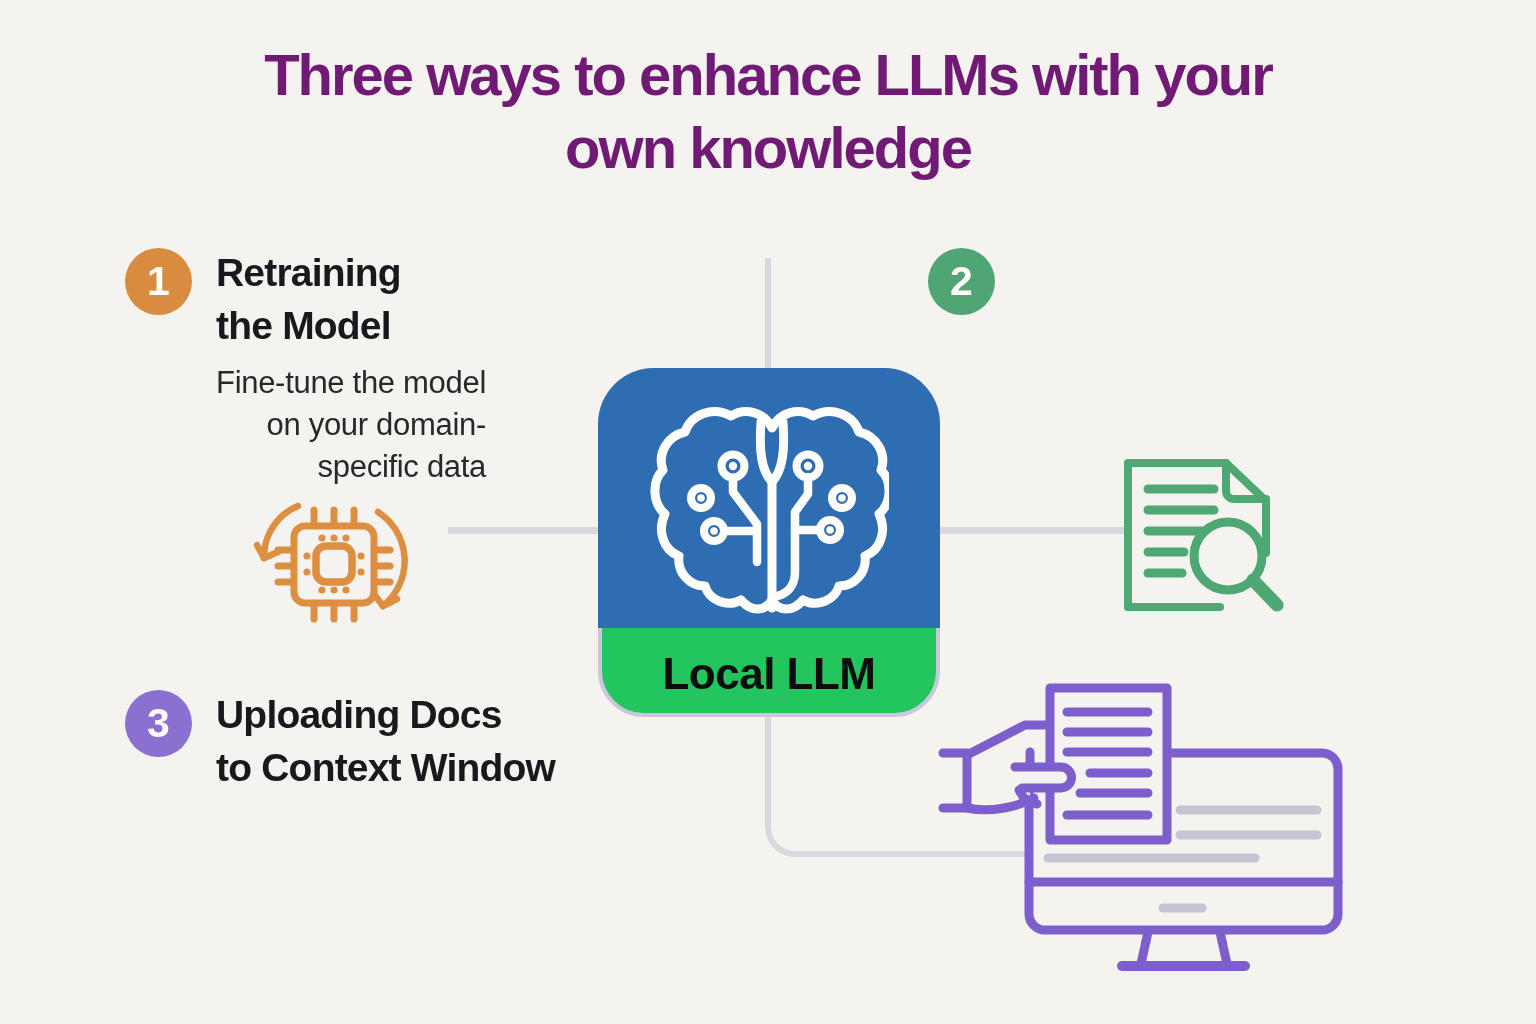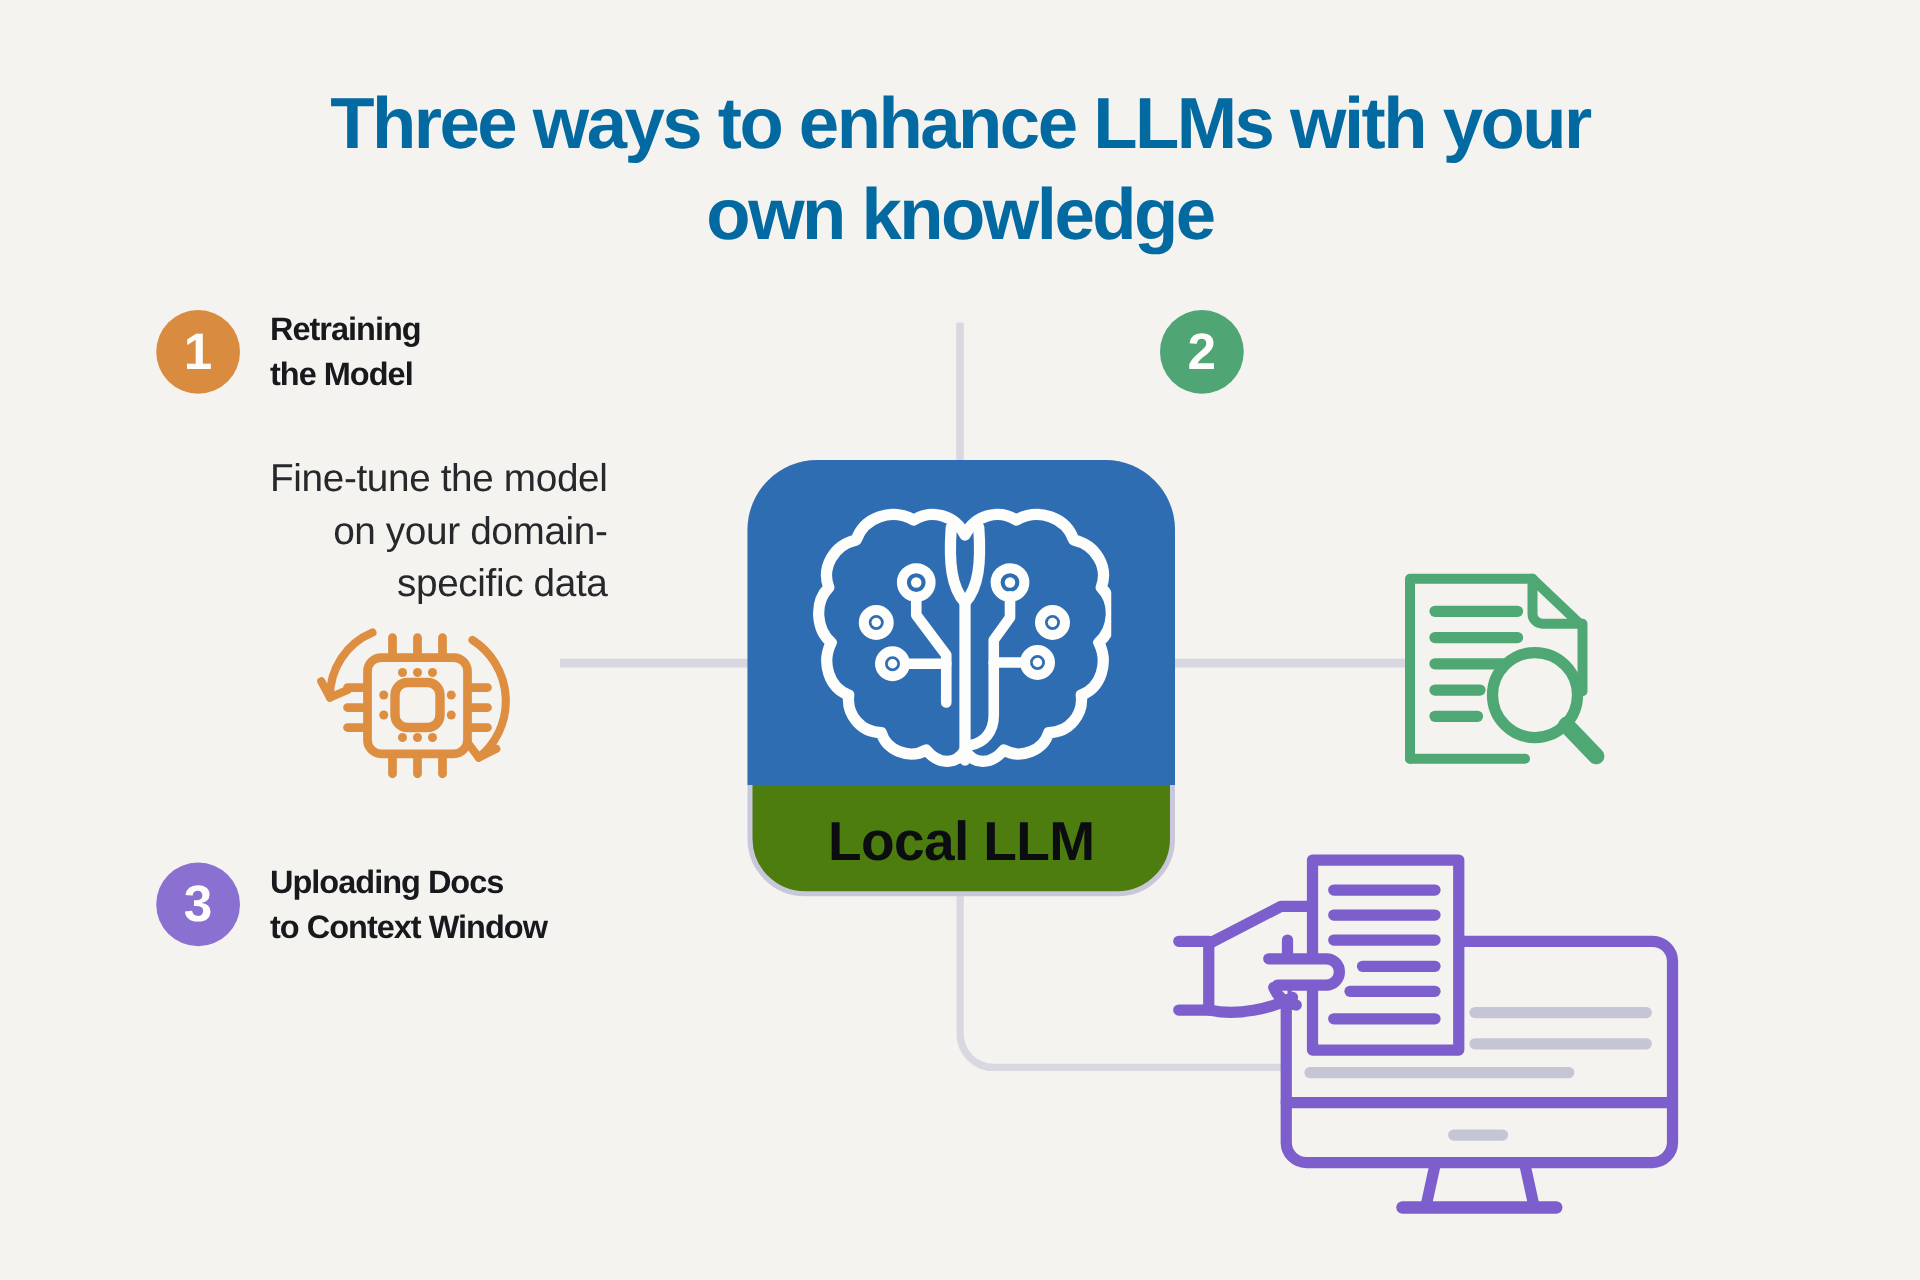--- a/index.html
+++ b/index.html
@@ -5,50 +5,49 @@
   html,body{margin:0;padding:0;background:#e9e7e3;}
   #stage{
     position:relative;width:1536px;height:1024px;overflow:hidden;
     background:#F5F3EF;
     font-family:"Liberation Sans","DejaVu Sans",sans-serif;
     color:#17191D;
   }
   .title{
     position:absolute;top:38px;left:0;width:100%;
     text-align:center;font-size:58px;font-weight:bold;
-    letter-spacing:-2px;line-height:1.26;color:#0369a1;
+    letter-spacing:-2px;line-height:1.26;color:#701a75;
     white-space:pre-line;
-    margin-top:24px;
   }
   .badge{
     position:absolute;width:67px;height:67px;border-radius:50%;
     display:flex;align-items:center;justify-content:center;
     color:#FEFDFB;font-size:41px;font-weight:bold;
   }
   .badge-1{background:#D98C3F;}
   .badge-2{background:#4FA573;}
   .badge-3{background:#8A70D1;}
   .heading{
-    position:absolute;font-size:26px;font-weight:bold;
+    position:absolute;font-size:39px;font-weight:bold;
     line-height:1.37;letter-spacing:-0.8px;color:#17191D;
     white-space:pre-line;
   }
   .body-text{
     position:absolute;font-size:31px;line-height:1.36;
     color:#26282B;white-space:pre-line;letter-spacing:-0.3px;
   }
   .connector{position:absolute;background:#D9D8E0;z-index:1;}
   #connector-bottom{
     position:absolute;left:765px;top:715px;width:258px;height:136px;
     border-left:6px solid #D9D8E0;border-bottom:6px solid #D9D8E0;
     border-bottom-left-radius:30px;background:none;z-index:1;
   }
   .center-card{
     position:absolute;left:598px;top:368px;width:342px;height:349px;
-    background:#4d7c0f;border:4px solid #C9C8DA;box-sizing:border-box;
+    background:#22c55e;border:4px solid #C9C8DA;box-sizing:border-box;
     border-radius:56px 56px 46px 46px;z-index:2;
   }
   .center-blue{
     position:absolute;top:-4px;left:-4px;right:-4px;height:260px;
     background:#2F6DB3;border-radius:56px 56px 0 0;
   }
   .center-label{
     position:absolute;left:0;right:0;top:262px;bottom:0;
     display:flex;align-items:center;justify-content:center;
     font-size:44px;font-weight:bold;color:#0B0D10;letter-spacing:-0.5px;

